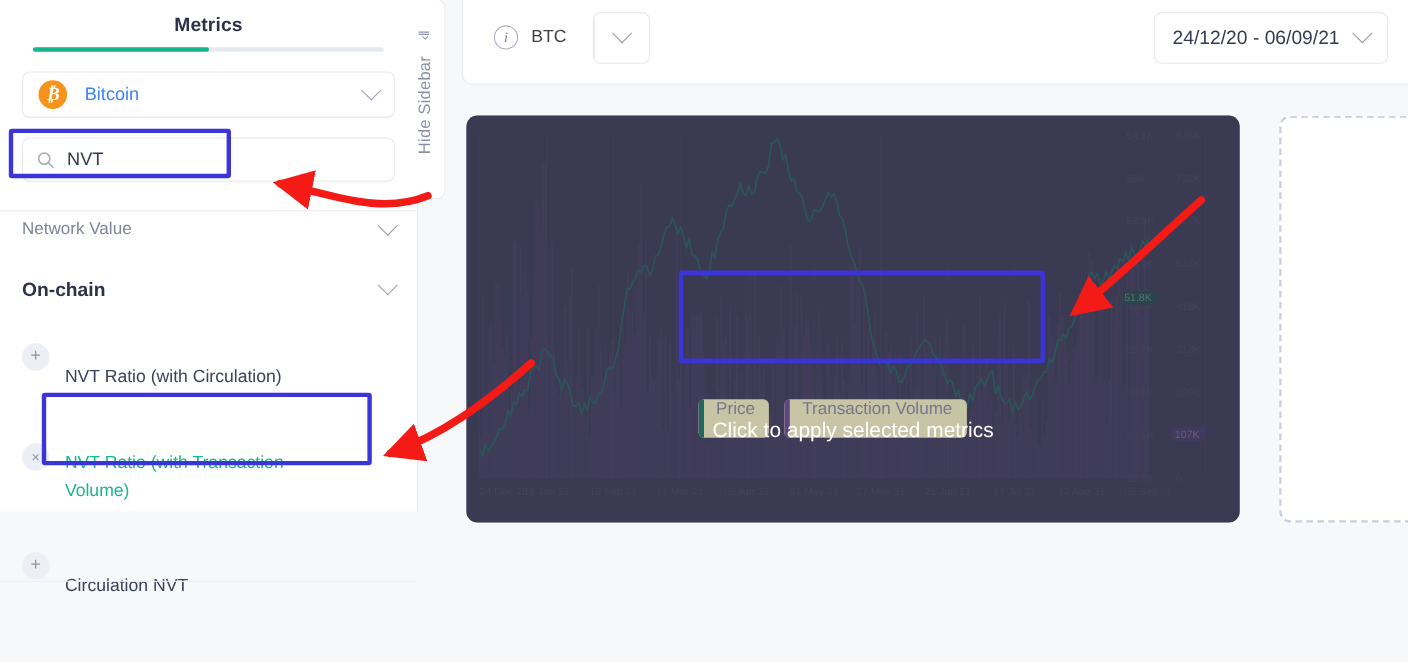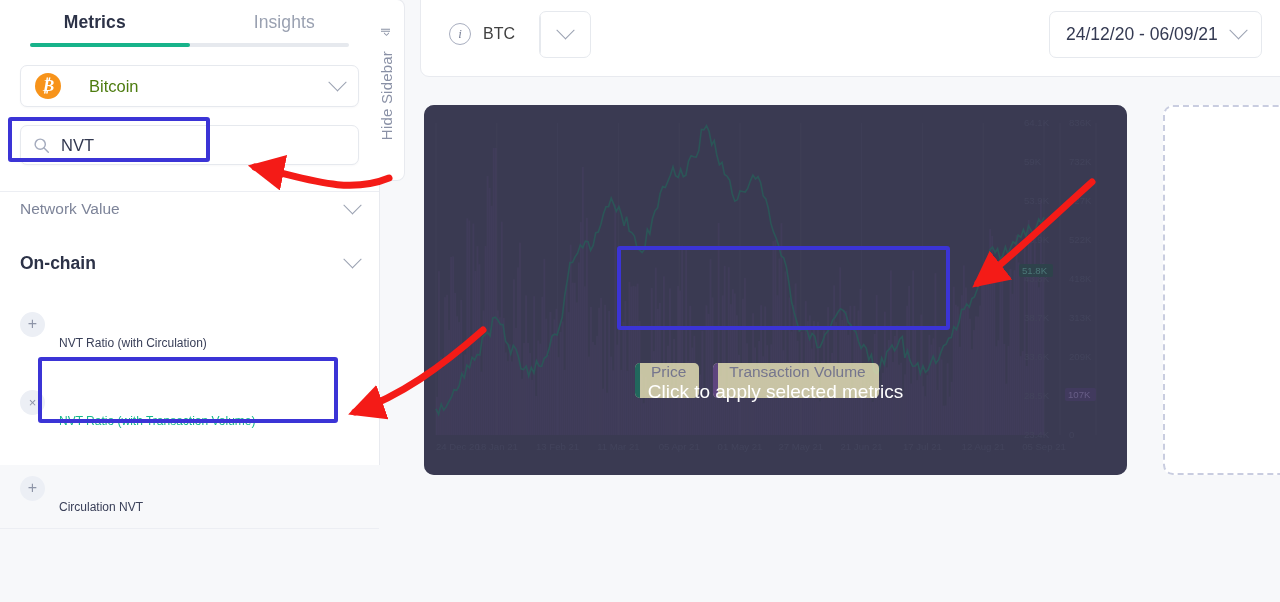--- a/index.html
+++ b/index.html
@@ -31,21 +31,21 @@
     height:42px; border:1px solid #e6e9ee; border-radius:7px;
     display:flex; align-items:center; padding:0 14px; background:#fff;
     box-shadow:0 1px 2px rgba(20,25,50,.03);
   }
   .btc-logo {
     width:26px; height:26px; border-radius:50%;
     background:#f7931a; color:#fff; font-weight:bold; font-size:17px;
     display:flex; align-items:center; justify-content:center;
     font-family:"Liberation Serif", serif; font-style:italic;
   }
-  .asset-name { margin-left:28px; font-size:16.5px; color:#4d7c0f; flex:1; }
+  .asset-name { margin-left:16px; font-size:16.5px; color:#3b82f6; flex:1; }
 
   .search-wrap { position:relative; margin-top:18px; }
   .search-box {
     height:40px; border:1px solid #e6e9ee; border-radius:7px;
     display:flex; align-items:center; padding:0 12px; background:#fff;
     box-shadow:0 1px 2px rgba(20,25,50,.03);
     text-align:right;
   }
   .search-text { margin-left:11px; font-size:16.5px; color:#323850; }
   .hl-search {
@@ -63,21 +63,21 @@
   .sub-title { font-size:15.5px; color:#7d8499; flex:1; }
   .grp.sub { height:34px; margin-top:0; }
 
   .metric-row { display:flex; align-items:center; padding:0 20px; min-height:40px; margin-top:6px; position:relative; }
   .mbtn {
     width:25px; height:25px; border-radius:50%; background:#eceff5;
     color:#8e95a8; font-size:16px; display:flex; align-items:center;
     justify-content:center; flex:0 0 25px;
   }
   .mbtn.x { font-size:13px; }
-  .mlabel { margin-left:14px; font-size:12px; color:#3a4059; line-height:26px;margin-top:38px; }
+  .mlabel { margin-left:14px; font-size:16px; color:#3a4059; line-height:26px;margin-top:38px; }
   .mlabel.sel { color:#17b88c; }
   .hl-metric {
     position:absolute; left:38px; top:-13px; width:300px; height:66px;
     border:4px solid #3b34d6; border-radius:3px; pointer-events:none;
   }
   .sb-bottom-div { position:absolute; left:0; top:528px; width:379px; height:1px; background:#eceef3; }
 
   
   #hide-tab {
     position:absolute; left:368px; top:-1px; width:37px; height:182px;
@@ -160,21 +160,20 @@
 </style>
 </head>
 <body>
 
 <div id="app">
 
   <div id="sidebar">
 
     <div class="tabs">
       <div class="tab active">Metrics</div>
-      <div class="tab">Insights</div>
     </div>
     <div class="tabbar-track">
       <div class="tabbar-ind"></div>
     </div>
 
     <div class="sb-pad">
 
       <div class="asset-select">
         <div class="btc-logo">₿</div>
         <div class="asset-name">Bitcoin</div>

